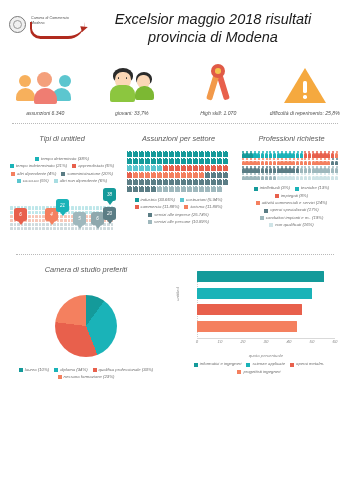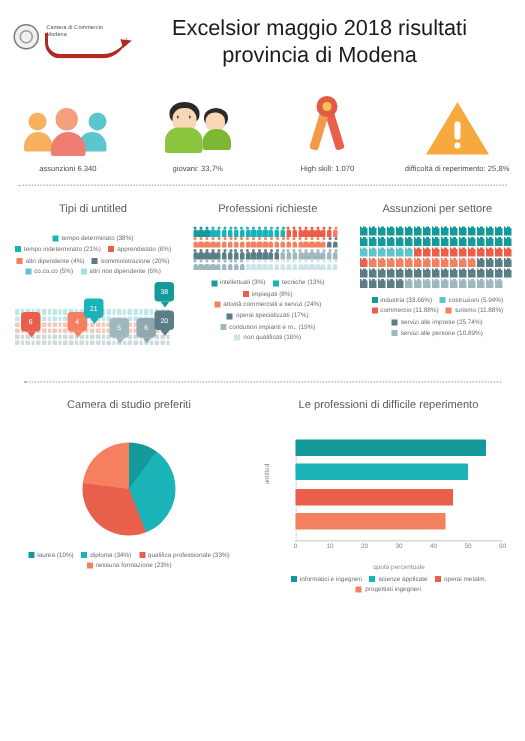--- a/index.html
+++ b/index.html
@@ -2,21 +2,21 @@
 <html><head>
 <meta charset="utf-8">
 <style>
   * { box-sizing: border-box; margin: 0; padding: 0; }
   html, body {
     width: 350px; height: 494px;
     background: #ffffff;
     font-family: "Liberation Sans", sans-serif;
     overflow: hidden;
   }
-  .page { position: relative; width: 350px; height: 387px; background:#fff; }
+  .page { position: relative; width: 350px; height: 387px; background:#fff;font-style:italic; }
 
   
   .header { display:flex; align-items:center; padding: 6px 8px 2px 6px; height: 54px; }
   .logo { width: 82px; flex: 0 0 82px; position: relative; height: 44px; }
   .logo-emblem {
     position:absolute; left:3px; top:9px; width:17px; height:17px;
     border-radius:50%; border:1.2px solid #7a7a7a; background:#f0f0f0;
   }
   .logo-emblem:after{
     content:""; position:absolute; left:3px; top:3px; right:3px; bottom:3px;
@@ -474,20 +474,557 @@
             </div>
             <div class="pin" style="left: 99px; top: 21px;">
               <div class="pin-body" style="background:#5b7d85">20</div>
               <div class="pin-tail" style="border-top-color:#5b7d85"></div>
             </div>
           </div>
       </div>
     </div>
 
     <div class="panel">
+      <div class="panel-title">Assunzioni per settore</div>
+      <div class="picto-b" id="picto2">
+          <span class="pic-bld">
+            <i style="background:#149a9a"></i>
+            <b style="background:#149a9a"></b>
+            <u style="background:#149a9a"></u>
+          </span>
+          <span class="pic-bld">
+            <i style="background:#149a9a"></i>
+            <b style="background:#149a9a"></b>
+            <u style="background:#149a9a"></u>
+          </span>
+          <span class="pic-bld">
+            <i style="background:#149a9a"></i>
+            <b style="background:#149a9a"></b>
+            <u style="background:#149a9a"></u>
+          </span>
+          <span class="pic-bld">
+            <i style="background:#149a9a"></i>
+            <b style="background:#149a9a"></b>
+            <u style="background:#149a9a"></u>
+          </span>
+          <span class="pic-bld">
+            <i style="background:#149a9a"></i>
+            <b style="background:#149a9a"></b>
+            <u style="background:#149a9a"></u>
+          </span>
+          <span class="pic-bld">
+            <i style="background:#149a9a"></i>
+            <b style="background:#149a9a"></b>
+            <u style="background:#149a9a"></u>
+          </span>
+          <span class="pic-bld">
+            <i style="background:#149a9a"></i>
+            <b style="background:#149a9a"></b>
+            <u style="background:#149a9a"></u>
+          </span>
+          <span class="pic-bld">
+            <i style="background:#149a9a"></i>
+            <b style="background:#149a9a"></b>
+            <u style="background:#149a9a"></u>
+          </span>
+          <span class="pic-bld">
+            <i style="background:#149a9a"></i>
+            <b style="background:#149a9a"></b>
+            <u style="background:#149a9a"></u>
+          </span>
+          <span class="pic-bld">
+            <i style="background:#149a9a"></i>
+            <b style="background:#149a9a"></b>
+            <u style="background:#149a9a"></u>
+          </span>
+          <span class="pic-bld">
+            <i style="background:#149a9a"></i>
+            <b style="background:#149a9a"></b>
+            <u style="background:#149a9a"></u>
+          </span>
+          <span class="pic-bld">
+            <i style="background:#149a9a"></i>
+            <b style="background:#149a9a"></b>
+            <u style="background:#149a9a"></u>
+          </span>
+          <span class="pic-bld">
+            <i style="background:#149a9a"></i>
+            <b style="background:#149a9a"></b>
+            <u style="background:#149a9a"></u>
+          </span>
+          <span class="pic-bld">
+            <i style="background:#149a9a"></i>
+            <b style="background:#149a9a"></b>
+            <u style="background:#149a9a"></u>
+          </span>
+          <span class="pic-bld">
+            <i style="background:#149a9a"></i>
+            <b style="background:#149a9a"></b>
+            <u style="background:#149a9a"></u>
+          </span>
+          <span class="pic-bld">
+            <i style="background:#149a9a"></i>
+            <b style="background:#149a9a"></b>
+            <u style="background:#149a9a"></u>
+          </span>
+          <span class="pic-bld">
+            <i style="background:#149a9a"></i>
+            <b style="background:#149a9a"></b>
+            <u style="background:#149a9a"></u>
+          </span>
+          <span class="pic-bld">
+            <i style="background:#149a9a"></i>
+            <b style="background:#149a9a"></b>
+            <u style="background:#149a9a"></u>
+          </span>
+          <span class="pic-bld">
+            <i style="background:#149a9a"></i>
+            <b style="background:#149a9a"></b>
+            <u style="background:#149a9a"></u>
+          </span>
+          <span class="pic-bld">
+            <i style="background:#149a9a"></i>
+            <b style="background:#149a9a"></b>
+            <u style="background:#149a9a"></u>
+          </span>
+          <span class="pic-bld">
+            <i style="background:#149a9a"></i>
+            <b style="background:#149a9a"></b>
+            <u style="background:#149a9a"></u>
+          </span>
+          <span class="pic-bld">
+            <i style="background:#149a9a"></i>
+            <b style="background:#149a9a"></b>
+            <u style="background:#149a9a"></u>
+          </span>
+          <span class="pic-bld">
+            <i style="background:#149a9a"></i>
+            <b style="background:#149a9a"></b>
+            <u style="background:#149a9a"></u>
+          </span>
+          <span class="pic-bld">
+            <i style="background:#149a9a"></i>
+            <b style="background:#149a9a"></b>
+            <u style="background:#149a9a"></u>
+          </span>
+          <span class="pic-bld">
+            <i style="background:#149a9a"></i>
+            <b style="background:#149a9a"></b>
+            <u style="background:#149a9a"></u>
+          </span>
+          <span class="pic-bld">
+            <i style="background:#149a9a"></i>
+            <b style="background:#149a9a"></b>
+            <u style="background:#149a9a"></u>
+          </span>
+          <span class="pic-bld">
+            <i style="background:#149a9a"></i>
+            <b style="background:#149a9a"></b>
+            <u style="background:#149a9a"></u>
+          </span>
+          <span class="pic-bld">
+            <i style="background:#149a9a"></i>
+            <b style="background:#149a9a"></b>
+            <u style="background:#149a9a"></u>
+          </span>
+          <span class="pic-bld">
+            <i style="background:#149a9a"></i>
+            <b style="background:#149a9a"></b>
+            <u style="background:#149a9a"></u>
+          </span>
+          <span class="pic-bld">
+            <i style="background:#149a9a"></i>
+            <b style="background:#149a9a"></b>
+            <u style="background:#149a9a"></u>
+          </span>
+          <span class="pic-bld">
+            <i style="background:#149a9a"></i>
+            <b style="background:#149a9a"></b>
+            <u style="background:#149a9a"></u>
+          </span>
+          <span class="pic-bld">
+            <i style="background:#149a9a"></i>
+            <b style="background:#149a9a"></b>
+            <u style="background:#149a9a"></u>
+          </span>
+          <span class="pic-bld">
+            <i style="background:#149a9a"></i>
+            <b style="background:#149a9a"></b>
+            <u style="background:#149a9a"></u>
+          </span>
+          <span class="pic-bld">
+            <i style="background:#149a9a"></i>
+            <b style="background:#149a9a"></b>
+            <u style="background:#149a9a"></u>
+          </span>
+          <span class="pic-bld">
+            <i style="background:#5cc6cf"></i>
+            <b style="background:#5cc6cf"></b>
+            <u style="background:#5cc6cf"></u>
+          </span>
+          <span class="pic-bld">
+            <i style="background:#5cc6cf"></i>
+            <b style="background:#5cc6cf"></b>
+            <u style="background:#5cc6cf"></u>
+          </span>
+          <span class="pic-bld">
+            <i style="background:#5cc6cf"></i>
+            <b style="background:#5cc6cf"></b>
+            <u style="background:#5cc6cf"></u>
+          </span>
+          <span class="pic-bld">
+            <i style="background:#5cc6cf"></i>
+            <b style="background:#5cc6cf"></b>
+            <u style="background:#5cc6cf"></u>
+          </span>
+          <span class="pic-bld">
+            <i style="background:#5cc6cf"></i>
+            <b style="background:#5cc6cf"></b>
+            <u style="background:#5cc6cf"></u>
+          </span>
+          <span class="pic-bld">
+            <i style="background:#5cc6cf"></i>
+            <b style="background:#5cc6cf"></b>
+            <u style="background:#5cc6cf"></u>
+          </span>
+          <span class="pic-bld">
+            <i style="background:#e8604c"></i>
+            <b style="background:#e8604c"></b>
+            <u style="background:#e8604c"></u>
+          </span>
+          <span class="pic-bld">
+            <i style="background:#e8604c"></i>
+            <b style="background:#e8604c"></b>
+            <u style="background:#e8604c"></u>
+          </span>
+          <span class="pic-bld">
+            <i style="background:#e8604c"></i>
+            <b style="background:#e8604c"></b>
+            <u style="background:#e8604c"></u>
+          </span>
+          <span class="pic-bld">
+            <i style="background:#e8604c"></i>
+            <b style="background:#e8604c"></b>
+            <u style="background:#e8604c"></u>
+          </span>
+          <span class="pic-bld">
+            <i style="background:#e8604c"></i>
+            <b style="background:#e8604c"></b>
+            <u style="background:#e8604c"></u>
+          </span>
+          <span class="pic-bld">
+            <i style="background:#e8604c"></i>
+            <b style="background:#e8604c"></b>
+            <u style="background:#e8604c"></u>
+          </span>
+          <span class="pic-bld">
+            <i style="background:#e8604c"></i>
+            <b style="background:#e8604c"></b>
+            <u style="background:#e8604c"></u>
+          </span>
+          <span class="pic-bld">
+            <i style="background:#e8604c"></i>
+            <b style="background:#e8604c"></b>
+            <u style="background:#e8604c"></u>
+          </span>
+          <span class="pic-bld">
+            <i style="background:#e8604c"></i>
+            <b style="background:#e8604c"></b>
+            <u style="background:#e8604c"></u>
+          </span>
+          <span class="pic-bld">
+            <i style="background:#e8604c"></i>
+            <b style="background:#e8604c"></b>
+            <u style="background:#e8604c"></u>
+          </span>
+          <span class="pic-bld">
+            <i style="background:#e8604c"></i>
+            <b style="background:#e8604c"></b>
+            <u style="background:#e8604c"></u>
+          </span>
+          <span class="pic-bld">
+            <i style="background:#e8604c"></i>
+            <b style="background:#e8604c"></b>
+            <u style="background:#e8604c"></u>
+          </span>
+          <span class="pic-bld">
+            <i style="background:#f4805f"></i>
+            <b style="background:#f4805f"></b>
+            <u style="background:#f4805f"></u>
+          </span>
+          <span class="pic-bld">
+            <i style="background:#f4805f"></i>
+            <b style="background:#f4805f"></b>
+            <u style="background:#f4805f"></u>
+          </span>
+          <span class="pic-bld">
+            <i style="background:#f4805f"></i>
+            <b style="background:#f4805f"></b>
+            <u style="background:#f4805f"></u>
+          </span>
+          <span class="pic-bld">
+            <i style="background:#f4805f"></i>
+            <b style="background:#f4805f"></b>
+            <u style="background:#f4805f"></u>
+          </span>
+          <span class="pic-bld">
+            <i style="background:#f4805f"></i>
+            <b style="background:#f4805f"></b>
+            <u style="background:#f4805f"></u>
+          </span>
+          <span class="pic-bld">
+            <i style="background:#f4805f"></i>
+            <b style="background:#f4805f"></b>
+            <u style="background:#f4805f"></u>
+          </span>
+          <span class="pic-bld">
+            <i style="background:#f4805f"></i>
+            <b style="background:#f4805f"></b>
+            <u style="background:#f4805f"></u>
+          </span>
+          <span class="pic-bld">
+            <i style="background:#f4805f"></i>
+            <b style="background:#f4805f"></b>
+            <u style="background:#f4805f"></u>
+          </span>
+          <span class="pic-bld">
+            <i style="background:#f4805f"></i>
+            <b style="background:#f4805f"></b>
+            <u style="background:#f4805f"></u>
+          </span>
+          <span class="pic-bld">
+            <i style="background:#f4805f"></i>
+            <b style="background:#f4805f"></b>
+            <u style="background:#f4805f"></u>
+          </span>
+          <span class="pic-bld">
+            <i style="background:#f4805f"></i>
+            <b style="background:#f4805f"></b>
+            <u style="background:#f4805f"></u>
+          </span>
+          <span class="pic-bld">
+            <i style="background:#f4805f"></i>
+            <b style="background:#f4805f"></b>
+            <u style="background:#f4805f"></u>
+          </span>
+          <span class="pic-bld">
+            <i style="background:#5b7d85"></i>
+            <b style="background:#5b7d85"></b>
+            <u style="background:#5b7d85"></u>
+          </span>
+          <span class="pic-bld">
+            <i style="background:#5b7d85"></i>
+            <b style="background:#5b7d85"></b>
+            <u style="background:#5b7d85"></u>
+          </span>
+          <span class="pic-bld">
+            <i style="background:#5b7d85"></i>
+            <b style="background:#5b7d85"></b>
+            <u style="background:#5b7d85"></u>
+          </span>
+          <span class="pic-bld">
+            <i style="background:#5b7d85"></i>
+            <b style="background:#5b7d85"></b>
+            <u style="background:#5b7d85"></u>
+          </span>
+          <span class="pic-bld">
+            <i style="background:#5b7d85"></i>
+            <b style="background:#5b7d85"></b>
+            <u style="background:#5b7d85"></u>
+          </span>
+          <span class="pic-bld">
+            <i style="background:#5b7d85"></i>
+            <b style="background:#5b7d85"></b>
+            <u style="background:#5b7d85"></u>
+          </span>
+          <span class="pic-bld">
+            <i style="background:#5b7d85"></i>
+            <b style="background:#5b7d85"></b>
+            <u style="background:#5b7d85"></u>
+          </span>
+          <span class="pic-bld">
+            <i style="background:#5b7d85"></i>
+            <b style="background:#5b7d85"></b>
+            <u style="background:#5b7d85"></u>
+          </span>
+          <span class="pic-bld">
+            <i style="background:#5b7d85"></i>
+            <b style="background:#5b7d85"></b>
+            <u style="background:#5b7d85"></u>
+          </span>
+          <span class="pic-bld">
+            <i style="background:#5b7d85"></i>
+            <b style="background:#5b7d85"></b>
+            <u style="background:#5b7d85"></u>
+          </span>
+          <span class="pic-bld">
+            <i style="background:#5b7d85"></i>
+            <b style="background:#5b7d85"></b>
+            <u style="background:#5b7d85"></u>
+          </span>
+          <span class="pic-bld">
+            <i style="background:#5b7d85"></i>
+            <b style="background:#5b7d85"></b>
+            <u style="background:#5b7d85"></u>
+          </span>
+          <span class="pic-bld">
+            <i style="background:#5b7d85"></i>
+            <b style="background:#5b7d85"></b>
+            <u style="background:#5b7d85"></u>
+          </span>
+          <span class="pic-bld">
+            <i style="background:#5b7d85"></i>
+            <b style="background:#5b7d85"></b>
+            <u style="background:#5b7d85"></u>
+          </span>
+          <span class="pic-bld">
+            <i style="background:#5b7d85"></i>
+            <b style="background:#5b7d85"></b>
+            <u style="background:#5b7d85"></u>
+          </span>
+          <span class="pic-bld">
+            <i style="background:#5b7d85"></i>
+            <b style="background:#5b7d85"></b>
+            <u style="background:#5b7d85"></u>
+          </span>
+          <span class="pic-bld">
+            <i style="background:#5b7d85"></i>
+            <b style="background:#5b7d85"></b>
+            <u style="background:#5b7d85"></u>
+          </span>
+          <span class="pic-bld">
+            <i style="background:#5b7d85"></i>
+            <b style="background:#5b7d85"></b>
+            <u style="background:#5b7d85"></u>
+          </span>
+          <span class="pic-bld">
+            <i style="background:#5b7d85"></i>
+            <b style="background:#5b7d85"></b>
+            <u style="background:#5b7d85"></u>
+          </span>
+          <span class="pic-bld">
+            <i style="background:#5b7d85"></i>
+            <b style="background:#5b7d85"></b>
+            <u style="background:#5b7d85"></u>
+          </span>
+          <span class="pic-bld">
+            <i style="background:#5b7d85"></i>
+            <b style="background:#5b7d85"></b>
+            <u style="background:#5b7d85"></u>
+          </span>
+          <span class="pic-bld">
+            <i style="background:#5b7d85"></i>
+            <b style="background:#5b7d85"></b>
+            <u style="background:#5b7d85"></u>
+          </span>
+          <span class="pic-bld">
+            <i style="background:#5b7d85"></i>
+            <b style="background:#5b7d85"></b>
+            <u style="background:#5b7d85"></u>
+          </span>
+          <span class="pic-bld">
+            <i style="background:#5b7d85"></i>
+            <b style="background:#5b7d85"></b>
+            <u style="background:#5b7d85"></u>
+          </span>
+          <span class="pic-bld">
+            <i style="background:#5b7d85"></i>
+            <b style="background:#5b7d85"></b>
+            <u style="background:#5b7d85"></u>
+          </span>
+          <span class="pic-bld">
+            <i style="background:#5b7d85"></i>
+            <b style="background:#5b7d85"></b>
+            <u style="background:#5b7d85"></u>
+          </span>
+          <span class="pic-bld">
+            <i style="background:#9fb8bd"></i>
+            <b style="background:#9fb8bd"></b>
+            <u style="background:#9fb8bd"></u>
+          </span>
+          <span class="pic-bld">
+            <i style="background:#9fb8bd"></i>
+            <b style="background:#9fb8bd"></b>
+            <u style="background:#9fb8bd"></u>
+          </span>
+          <span class="pic-bld">
+            <i style="background:#9fb8bd"></i>
+            <b style="background:#9fb8bd"></b>
+            <u style="background:#9fb8bd"></u>
+          </span>
+          <span class="pic-bld">
+            <i style="background:#9fb8bd"></i>
+            <b style="background:#9fb8bd"></b>
+            <u style="background:#9fb8bd"></u>
+          </span>
+          <span class="pic-bld">
+            <i style="background:#9fb8bd"></i>
+            <b style="background:#9fb8bd"></b>
+            <u style="background:#9fb8bd"></u>
+          </span>
+          <span class="pic-bld">
+            <i style="background:#9fb8bd"></i>
+            <b style="background:#9fb8bd"></b>
+            <u style="background:#9fb8bd"></u>
+          </span>
+          <span class="pic-bld">
+            <i style="background:#9fb8bd"></i>
+            <b style="background:#9fb8bd"></b>
+            <u style="background:#9fb8bd"></u>
+          </span>
+          <span class="pic-bld">
+            <i style="background:#9fb8bd"></i>
+            <b style="background:#9fb8bd"></b>
+            <u style="background:#9fb8bd"></u>
+          </span>
+          <span class="pic-bld">
+            <i style="background:#9fb8bd"></i>
+            <b style="background:#9fb8bd"></b>
+            <u style="background:#9fb8bd"></u>
+          </span>
+          <span class="pic-bld">
+            <i style="background:#9fb8bd"></i>
+            <b style="background:#9fb8bd"></b>
+            <u style="background:#9fb8bd"></u>
+          </span>
+          <span class="pic-bld">
+            <i style="background:#9fb8bd"></i>
+            <b style="background:#9fb8bd"></b>
+            <u style="background:#9fb8bd"></u>
+          </span>
+        </div>
+      <div class="legend" id="lg2">
+          <div class="legend-item">
+            <span class="sw" style="background: rgb(20, 154, 154);"></span>
+            <span>industria (33.66%)</span>
+          </div>
+          <div class="legend-item">
+            <span class="sw" style="background: rgb(92, 198, 207);"></span>
+            <span>costruzioni (5.94%)</span>
+          </div>
+          <div class="legend-item">
+            <span class="sw" style="background: rgb(232, 96, 76);"></span>
+            <span>commercio (11.88%)</span>
+          </div>
+          <div class="legend-item">
+            <span class="sw" style="background: rgb(244, 128, 95);"></span>
+            <span>turismo (11.88%)</span>
+          </div>
+          <div class="legend-item">
+            <span class="sw" style="background: rgb(91, 125, 133);"></span>
+            <span>servizi alle imprese (25.74%)</span>
+          </div>
+          <div class="legend-item">
+            <span class="sw" style="background: rgb(159, 184, 189);"></span>
+            <span>servizi alle persone (10.89%)</span>
+          </div>
+        </div>
+    </div>
+
+    <div class="panel">
       <div class="panel-title">Professioni richieste</div>
       <div class="picto" id="picto1">
           <span class="pic-person" style="background: transparent; color: rgb(20, 154, 154);">
             <i style="background:#149a9a"></i>
             <b style="background:#149a9a"></b>
           </span>
           <span class="pic-person" style="background: transparent; color: rgb(20, 154, 154);">
             <i style="background:#149a9a"></i>
             <b style="background:#149a9a"></b>
           </span>
@@ -905,557 +1442,20 @@
             <span class="sw" style="background: rgb(91, 125, 133);"></span>
             <span>operai specializzati (17%)</span>
           </div>
           <div class="legend-item">
             <span class="sw" style="background: rgb(159, 184, 189);"></span>
             <span>conduttori impianti e m.. (19%)</span>
           </div>
           <div class="legend-item">
             <span class="sw" style="background: rgb(207, 228, 231);"></span>
             <span>non qualificati (16%)</span>
-          </div>
-        </div>
-    </div>
-
-    <div class="panel">
-      <div class="panel-title">Assunzioni per settore</div>
-      <div class="picto-b" id="picto2">
-          <span class="pic-bld">
-            <i style="background:#149a9a"></i>
-            <b style="background:#149a9a"></b>
-            <u style="background:#149a9a"></u>
-          </span>
-          <span class="pic-bld">
-            <i style="background:#149a9a"></i>
-            <b style="background:#149a9a"></b>
-            <u style="background:#149a9a"></u>
-          </span>
-          <span class="pic-bld">
-            <i style="background:#149a9a"></i>
-            <b style="background:#149a9a"></b>
-            <u style="background:#149a9a"></u>
-          </span>
-          <span class="pic-bld">
-            <i style="background:#149a9a"></i>
-            <b style="background:#149a9a"></b>
-            <u style="background:#149a9a"></u>
-          </span>
-          <span class="pic-bld">
-            <i style="background:#149a9a"></i>
-            <b style="background:#149a9a"></b>
-            <u style="background:#149a9a"></u>
-          </span>
-          <span class="pic-bld">
-            <i style="background:#149a9a"></i>
-            <b style="background:#149a9a"></b>
-            <u style="background:#149a9a"></u>
-          </span>
-          <span class="pic-bld">
-            <i style="background:#149a9a"></i>
-            <b style="background:#149a9a"></b>
-            <u style="background:#149a9a"></u>
-          </span>
-          <span class="pic-bld">
-            <i style="background:#149a9a"></i>
-            <b style="background:#149a9a"></b>
-            <u style="background:#149a9a"></u>
-          </span>
-          <span class="pic-bld">
-            <i style="background:#149a9a"></i>
-            <b style="background:#149a9a"></b>
-            <u style="background:#149a9a"></u>
-          </span>
-          <span class="pic-bld">
-            <i style="background:#149a9a"></i>
-            <b style="background:#149a9a"></b>
-            <u style="background:#149a9a"></u>
-          </span>
-          <span class="pic-bld">
-            <i style="background:#149a9a"></i>
-            <b style="background:#149a9a"></b>
-            <u style="background:#149a9a"></u>
-          </span>
-          <span class="pic-bld">
-            <i style="background:#149a9a"></i>
-            <b style="background:#149a9a"></b>
-            <u style="background:#149a9a"></u>
-          </span>
-          <span class="pic-bld">
-            <i style="background:#149a9a"></i>
-            <b style="background:#149a9a"></b>
-            <u style="background:#149a9a"></u>
-          </span>
-          <span class="pic-bld">
-            <i style="background:#149a9a"></i>
-            <b style="background:#149a9a"></b>
-            <u style="background:#149a9a"></u>
-          </span>
-          <span class="pic-bld">
-            <i style="background:#149a9a"></i>
-            <b style="background:#149a9a"></b>
-            <u style="background:#149a9a"></u>
-          </span>
-          <span class="pic-bld">
-            <i style="background:#149a9a"></i>
-            <b style="background:#149a9a"></b>
-            <u style="background:#149a9a"></u>
-          </span>
-          <span class="pic-bld">
-            <i style="background:#149a9a"></i>
-            <b style="background:#149a9a"></b>
-            <u style="background:#149a9a"></u>
-          </span>
-          <span class="pic-bld">
-            <i style="background:#149a9a"></i>
-            <b style="background:#149a9a"></b>
-            <u style="background:#149a9a"></u>
-          </span>
-          <span class="pic-bld">
-            <i style="background:#149a9a"></i>
-            <b style="background:#149a9a"></b>
-            <u style="background:#149a9a"></u>
-          </span>
-          <span class="pic-bld">
-            <i style="background:#149a9a"></i>
-            <b style="background:#149a9a"></b>
-            <u style="background:#149a9a"></u>
-          </span>
-          <span class="pic-bld">
-            <i style="background:#149a9a"></i>
-            <b style="background:#149a9a"></b>
-            <u style="background:#149a9a"></u>
-          </span>
-          <span class="pic-bld">
-            <i style="background:#149a9a"></i>
-            <b style="background:#149a9a"></b>
-            <u style="background:#149a9a"></u>
-          </span>
-          <span class="pic-bld">
-            <i style="background:#149a9a"></i>
-            <b style="background:#149a9a"></b>
-            <u style="background:#149a9a"></u>
-          </span>
-          <span class="pic-bld">
-            <i style="background:#149a9a"></i>
-            <b style="background:#149a9a"></b>
-            <u style="background:#149a9a"></u>
-          </span>
-          <span class="pic-bld">
-            <i style="background:#149a9a"></i>
-            <b style="background:#149a9a"></b>
-            <u style="background:#149a9a"></u>
-          </span>
-          <span class="pic-bld">
-            <i style="background:#149a9a"></i>
-            <b style="background:#149a9a"></b>
-            <u style="background:#149a9a"></u>
-          </span>
-          <span class="pic-bld">
-            <i style="background:#149a9a"></i>
-            <b style="background:#149a9a"></b>
-            <u style="background:#149a9a"></u>
-          </span>
-          <span class="pic-bld">
-            <i style="background:#149a9a"></i>
-            <b style="background:#149a9a"></b>
-            <u style="background:#149a9a"></u>
-          </span>
-          <span class="pic-bld">
-            <i style="background:#149a9a"></i>
-            <b style="background:#149a9a"></b>
-            <u style="background:#149a9a"></u>
-          </span>
-          <span class="pic-bld">
-            <i style="background:#149a9a"></i>
-            <b style="background:#149a9a"></b>
-            <u style="background:#149a9a"></u>
-          </span>
-          <span class="pic-bld">
-            <i style="background:#149a9a"></i>
-            <b style="background:#149a9a"></b>
-            <u style="background:#149a9a"></u>
-          </span>
-          <span class="pic-bld">
-            <i style="background:#149a9a"></i>
-            <b style="background:#149a9a"></b>
-            <u style="background:#149a9a"></u>
-          </span>
-          <span class="pic-bld">
-            <i style="background:#149a9a"></i>
-            <b style="background:#149a9a"></b>
-            <u style="background:#149a9a"></u>
-          </span>
-          <span class="pic-bld">
-            <i style="background:#149a9a"></i>
-            <b style="background:#149a9a"></b>
-            <u style="background:#149a9a"></u>
-          </span>
-          <span class="pic-bld">
-            <i style="background:#5cc6cf"></i>
-            <b style="background:#5cc6cf"></b>
-            <u style="background:#5cc6cf"></u>
-          </span>
-          <span class="pic-bld">
-            <i style="background:#5cc6cf"></i>
-            <b style="background:#5cc6cf"></b>
-            <u style="background:#5cc6cf"></u>
-          </span>
-          <span class="pic-bld">
-            <i style="background:#5cc6cf"></i>
-            <b style="background:#5cc6cf"></b>
-            <u style="background:#5cc6cf"></u>
-          </span>
-          <span class="pic-bld">
-            <i style="background:#5cc6cf"></i>
-            <b style="background:#5cc6cf"></b>
-            <u style="background:#5cc6cf"></u>
-          </span>
-          <span class="pic-bld">
-            <i style="background:#5cc6cf"></i>
-            <b style="background:#5cc6cf"></b>
-            <u style="background:#5cc6cf"></u>
-          </span>
-          <span class="pic-bld">
-            <i style="background:#5cc6cf"></i>
-            <b style="background:#5cc6cf"></b>
-            <u style="background:#5cc6cf"></u>
-          </span>
-          <span class="pic-bld">
-            <i style="background:#e8604c"></i>
-            <b style="background:#e8604c"></b>
-            <u style="background:#e8604c"></u>
-          </span>
-          <span class="pic-bld">
-            <i style="background:#e8604c"></i>
-            <b style="background:#e8604c"></b>
-            <u style="background:#e8604c"></u>
-          </span>
-          <span class="pic-bld">
-            <i style="background:#e8604c"></i>
-            <b style="background:#e8604c"></b>
-            <u style="background:#e8604c"></u>
-          </span>
-          <span class="pic-bld">
-            <i style="background:#e8604c"></i>
-            <b style="background:#e8604c"></b>
-            <u style="background:#e8604c"></u>
-          </span>
-          <span class="pic-bld">
-            <i style="background:#e8604c"></i>
-            <b style="background:#e8604c"></b>
-            <u style="background:#e8604c"></u>
-          </span>
-          <span class="pic-bld">
-            <i style="background:#e8604c"></i>
-            <b style="background:#e8604c"></b>
-            <u style="background:#e8604c"></u>
-          </span>
-          <span class="pic-bld">
-            <i style="background:#e8604c"></i>
-            <b style="background:#e8604c"></b>
-            <u style="background:#e8604c"></u>
-          </span>
-          <span class="pic-bld">
-            <i style="background:#e8604c"></i>
-            <b style="background:#e8604c"></b>
-            <u style="background:#e8604c"></u>
-          </span>
-          <span class="pic-bld">
-            <i style="background:#e8604c"></i>
-            <b style="background:#e8604c"></b>
-            <u style="background:#e8604c"></u>
-          </span>
-          <span class="pic-bld">
-            <i style="background:#e8604c"></i>
-            <b style="background:#e8604c"></b>
-            <u style="background:#e8604c"></u>
-          </span>
-          <span class="pic-bld">
-            <i style="background:#e8604c"></i>
-            <b style="background:#e8604c"></b>
-            <u style="background:#e8604c"></u>
-          </span>
-          <span class="pic-bld">
-            <i style="background:#e8604c"></i>
-            <b style="background:#e8604c"></b>
-            <u style="background:#e8604c"></u>
-          </span>
-          <span class="pic-bld">
-            <i style="background:#f4805f"></i>
-            <b style="background:#f4805f"></b>
-            <u style="background:#f4805f"></u>
-          </span>
-          <span class="pic-bld">
-            <i style="background:#f4805f"></i>
-            <b style="background:#f4805f"></b>
-            <u style="background:#f4805f"></u>
-          </span>
-          <span class="pic-bld">
-            <i style="background:#f4805f"></i>
-            <b style="background:#f4805f"></b>
-            <u style="background:#f4805f"></u>
-          </span>
-          <span class="pic-bld">
-            <i style="background:#f4805f"></i>
-            <b style="background:#f4805f"></b>
-            <u style="background:#f4805f"></u>
-          </span>
-          <span class="pic-bld">
-            <i style="background:#f4805f"></i>
-            <b style="background:#f4805f"></b>
-            <u style="background:#f4805f"></u>
-          </span>
-          <span class="pic-bld">
-            <i style="background:#f4805f"></i>
-            <b style="background:#f4805f"></b>
-            <u style="background:#f4805f"></u>
-          </span>
-          <span class="pic-bld">
-            <i style="background:#f4805f"></i>
-            <b style="background:#f4805f"></b>
-            <u style="background:#f4805f"></u>
-          </span>
-          <span class="pic-bld">
-            <i style="background:#f4805f"></i>
-            <b style="background:#f4805f"></b>
-            <u style="background:#f4805f"></u>
-          </span>
-          <span class="pic-bld">
-            <i style="background:#f4805f"></i>
-            <b style="background:#f4805f"></b>
-            <u style="background:#f4805f"></u>
-          </span>
-          <span class="pic-bld">
-            <i style="background:#f4805f"></i>
-            <b style="background:#f4805f"></b>
-            <u style="background:#f4805f"></u>
-          </span>
-          <span class="pic-bld">
-            <i style="background:#f4805f"></i>
-            <b style="background:#f4805f"></b>
-            <u style="background:#f4805f"></u>
-          </span>
-          <span class="pic-bld">
-            <i style="background:#f4805f"></i>
-            <b style="background:#f4805f"></b>
-            <u style="background:#f4805f"></u>
-          </span>
-          <span class="pic-bld">
-            <i style="background:#5b7d85"></i>
-            <b style="background:#5b7d85"></b>
-            <u style="background:#5b7d85"></u>
-          </span>
-          <span class="pic-bld">
-            <i style="background:#5b7d85"></i>
-            <b style="background:#5b7d85"></b>
-            <u style="background:#5b7d85"></u>
-          </span>
-          <span class="pic-bld">
-            <i style="background:#5b7d85"></i>
-            <b style="background:#5b7d85"></b>
-            <u style="background:#5b7d85"></u>
-          </span>
-          <span class="pic-bld">
-            <i style="background:#5b7d85"></i>
-            <b style="background:#5b7d85"></b>
-            <u style="background:#5b7d85"></u>
-          </span>
-          <span class="pic-bld">
-            <i style="background:#5b7d85"></i>
-            <b style="background:#5b7d85"></b>
-            <u style="background:#5b7d85"></u>
-          </span>
-          <span class="pic-bld">
-            <i style="background:#5b7d85"></i>
-            <b style="background:#5b7d85"></b>
-            <u style="background:#5b7d85"></u>
-          </span>
-          <span class="pic-bld">
-            <i style="background:#5b7d85"></i>
-            <b style="background:#5b7d85"></b>
-            <u style="background:#5b7d85"></u>
-          </span>
-          <span class="pic-bld">
-            <i style="background:#5b7d85"></i>
-            <b style="background:#5b7d85"></b>
-            <u style="background:#5b7d85"></u>
-          </span>
-          <span class="pic-bld">
-            <i style="background:#5b7d85"></i>
-            <b style="background:#5b7d85"></b>
-            <u style="background:#5b7d85"></u>
-          </span>
-          <span class="pic-bld">
-            <i style="background:#5b7d85"></i>
-            <b style="background:#5b7d85"></b>
-            <u style="background:#5b7d85"></u>
-          </span>
-          <span class="pic-bld">
-            <i style="background:#5b7d85"></i>
-            <b style="background:#5b7d85"></b>
-            <u style="background:#5b7d85"></u>
-          </span>
-          <span class="pic-bld">
-            <i style="background:#5b7d85"></i>
-            <b style="background:#5b7d85"></b>
-            <u style="background:#5b7d85"></u>
-          </span>
-          <span class="pic-bld">
-            <i style="background:#5b7d85"></i>
-            <b style="background:#5b7d85"></b>
-            <u style="background:#5b7d85"></u>
-          </span>
-          <span class="pic-bld">
-            <i style="background:#5b7d85"></i>
-            <b style="background:#5b7d85"></b>
-            <u style="background:#5b7d85"></u>
-          </span>
-          <span class="pic-bld">
-            <i style="background:#5b7d85"></i>
-            <b style="background:#5b7d85"></b>
-            <u style="background:#5b7d85"></u>
-          </span>
-          <span class="pic-bld">
-            <i style="background:#5b7d85"></i>
-            <b style="background:#5b7d85"></b>
-            <u style="background:#5b7d85"></u>
-          </span>
-          <span class="pic-bld">
-            <i style="background:#5b7d85"></i>
-            <b style="background:#5b7d85"></b>
-            <u style="background:#5b7d85"></u>
-          </span>
-          <span class="pic-bld">
-            <i style="background:#5b7d85"></i>
-            <b style="background:#5b7d85"></b>
-            <u style="background:#5b7d85"></u>
-          </span>
-          <span class="pic-bld">
-            <i style="background:#5b7d85"></i>
-            <b style="background:#5b7d85"></b>
-            <u style="background:#5b7d85"></u>
-          </span>
-          <span class="pic-bld">
-            <i style="background:#5b7d85"></i>
-            <b style="background:#5b7d85"></b>
-            <u style="background:#5b7d85"></u>
-          </span>
-          <span class="pic-bld">
-            <i style="background:#5b7d85"></i>
-            <b style="background:#5b7d85"></b>
-            <u style="background:#5b7d85"></u>
-          </span>
-          <span class="pic-bld">
-            <i style="background:#5b7d85"></i>
-            <b style="background:#5b7d85"></b>
-            <u style="background:#5b7d85"></u>
-          </span>
-          <span class="pic-bld">
-            <i style="background:#5b7d85"></i>
-            <b style="background:#5b7d85"></b>
-            <u style="background:#5b7d85"></u>
-          </span>
-          <span class="pic-bld">
-            <i style="background:#5b7d85"></i>
-            <b style="background:#5b7d85"></b>
-            <u style="background:#5b7d85"></u>
-          </span>
-          <span class="pic-bld">
-            <i style="background:#5b7d85"></i>
-            <b style="background:#5b7d85"></b>
-            <u style="background:#5b7d85"></u>
-          </span>
-          <span class="pic-bld">
-            <i style="background:#5b7d85"></i>
-            <b style="background:#5b7d85"></b>
-            <u style="background:#5b7d85"></u>
-          </span>
-          <span class="pic-bld">
-            <i style="background:#9fb8bd"></i>
-            <b style="background:#9fb8bd"></b>
-            <u style="background:#9fb8bd"></u>
-          </span>
-          <span class="pic-bld">
-            <i style="background:#9fb8bd"></i>
-            <b style="background:#9fb8bd"></b>
-            <u style="background:#9fb8bd"></u>
-          </span>
-          <span class="pic-bld">
-            <i style="background:#9fb8bd"></i>
-            <b style="background:#9fb8bd"></b>
-            <u style="background:#9fb8bd"></u>
-          </span>
-          <span class="pic-bld">
-            <i style="background:#9fb8bd"></i>
-            <b style="background:#9fb8bd"></b>
-            <u style="background:#9fb8bd"></u>
-          </span>
-          <span class="pic-bld">
-            <i style="background:#9fb8bd"></i>
-            <b style="background:#9fb8bd"></b>
-            <u style="background:#9fb8bd"></u>
-          </span>
-          <span class="pic-bld">
-            <i style="background:#9fb8bd"></i>
-            <b style="background:#9fb8bd"></b>
-            <u style="background:#9fb8bd"></u>
-          </span>
-          <span class="pic-bld">
-            <i style="background:#9fb8bd"></i>
-            <b style="background:#9fb8bd"></b>
-            <u style="background:#9fb8bd"></u>
-          </span>
-          <span class="pic-bld">
-            <i style="background:#9fb8bd"></i>
-            <b style="background:#9fb8bd"></b>
-            <u style="background:#9fb8bd"></u>
-          </span>
-          <span class="pic-bld">
-            <i style="background:#9fb8bd"></i>
-            <b style="background:#9fb8bd"></b>
-            <u style="background:#9fb8bd"></u>
-          </span>
-          <span class="pic-bld">
-            <i style="background:#9fb8bd"></i>
-            <b style="background:#9fb8bd"></b>
-            <u style="background:#9fb8bd"></u>
-          </span>
-          <span class="pic-bld">
-            <i style="background:#9fb8bd"></i>
-            <b style="background:#9fb8bd"></b>
-            <u style="background:#9fb8bd"></u>
-          </span>
-        </div>
-      <div class="legend" id="lg2">
-          <div class="legend-item">
-            <span class="sw" style="background: rgb(20, 154, 154);"></span>
-            <span>industria (33.66%)</span>
-          </div>
-          <div class="legend-item">
-            <span class="sw" style="background: rgb(92, 198, 207);"></span>
-            <span>costruzioni (5.94%)</span>
-          </div>
-          <div class="legend-item">
-            <span class="sw" style="background: rgb(232, 96, 76);"></span>
-            <span>commercio (11.88%)</span>
-          </div>
-          <div class="legend-item">
-            <span class="sw" style="background: rgb(244, 128, 95);"></span>
-            <span>turismo (11.88%)</span>
-          </div>
-          <div class="legend-item">
-            <span class="sw" style="background: rgb(91, 125, 133);"></span>
-            <span>servizi alle imprese (25.74%)</span>
-          </div>
-          <div class="legend-item">
-            <span class="sw" style="background: rgb(159, 184, 189);"></span>
-            <span>servizi alle persone (10.89%)</span>
           </div>
         </div>
     </div>
 
   </div>
 
   <div class="divider thin"></div>
 
   <div class="bottom">
 
@@ -1476,21 +1476,20 @@
             <span>qualifica professionale (33%)</span>
           </div>
           <div class="legend-item">
             <span class="sw" style="background: rgb(244, 128, 95);"></span>
             <span>nessuna formazione (23%)</span>
           </div>
         </div>
     </div>
 
     <div class="bot-panel">
-      <div class="panel-title">Le professioni di difficile reperimento</div>
       <div class="bc">
         <div class="bc-axis-y"></div>
         <div class="bc-axis-x"></div>
         <div class="bc-plot" id="bars">
             <div class="bc-bar" style="width: 91.6667%; background: rgb(20, 154, 154);"></div>
             <div class="bc-bar" style="width: 83.3333%; background: rgb(26, 179, 184);"></div>
             <div class="bc-bar" style="width: 75.8333%; background: rgb(232, 96, 76);"></div>
             <div class="bc-bar" style="width: 72.5%; background: rgb(244, 128, 95);"></div>
           </div>
         <div class="bc-ticks" id="xticks">

